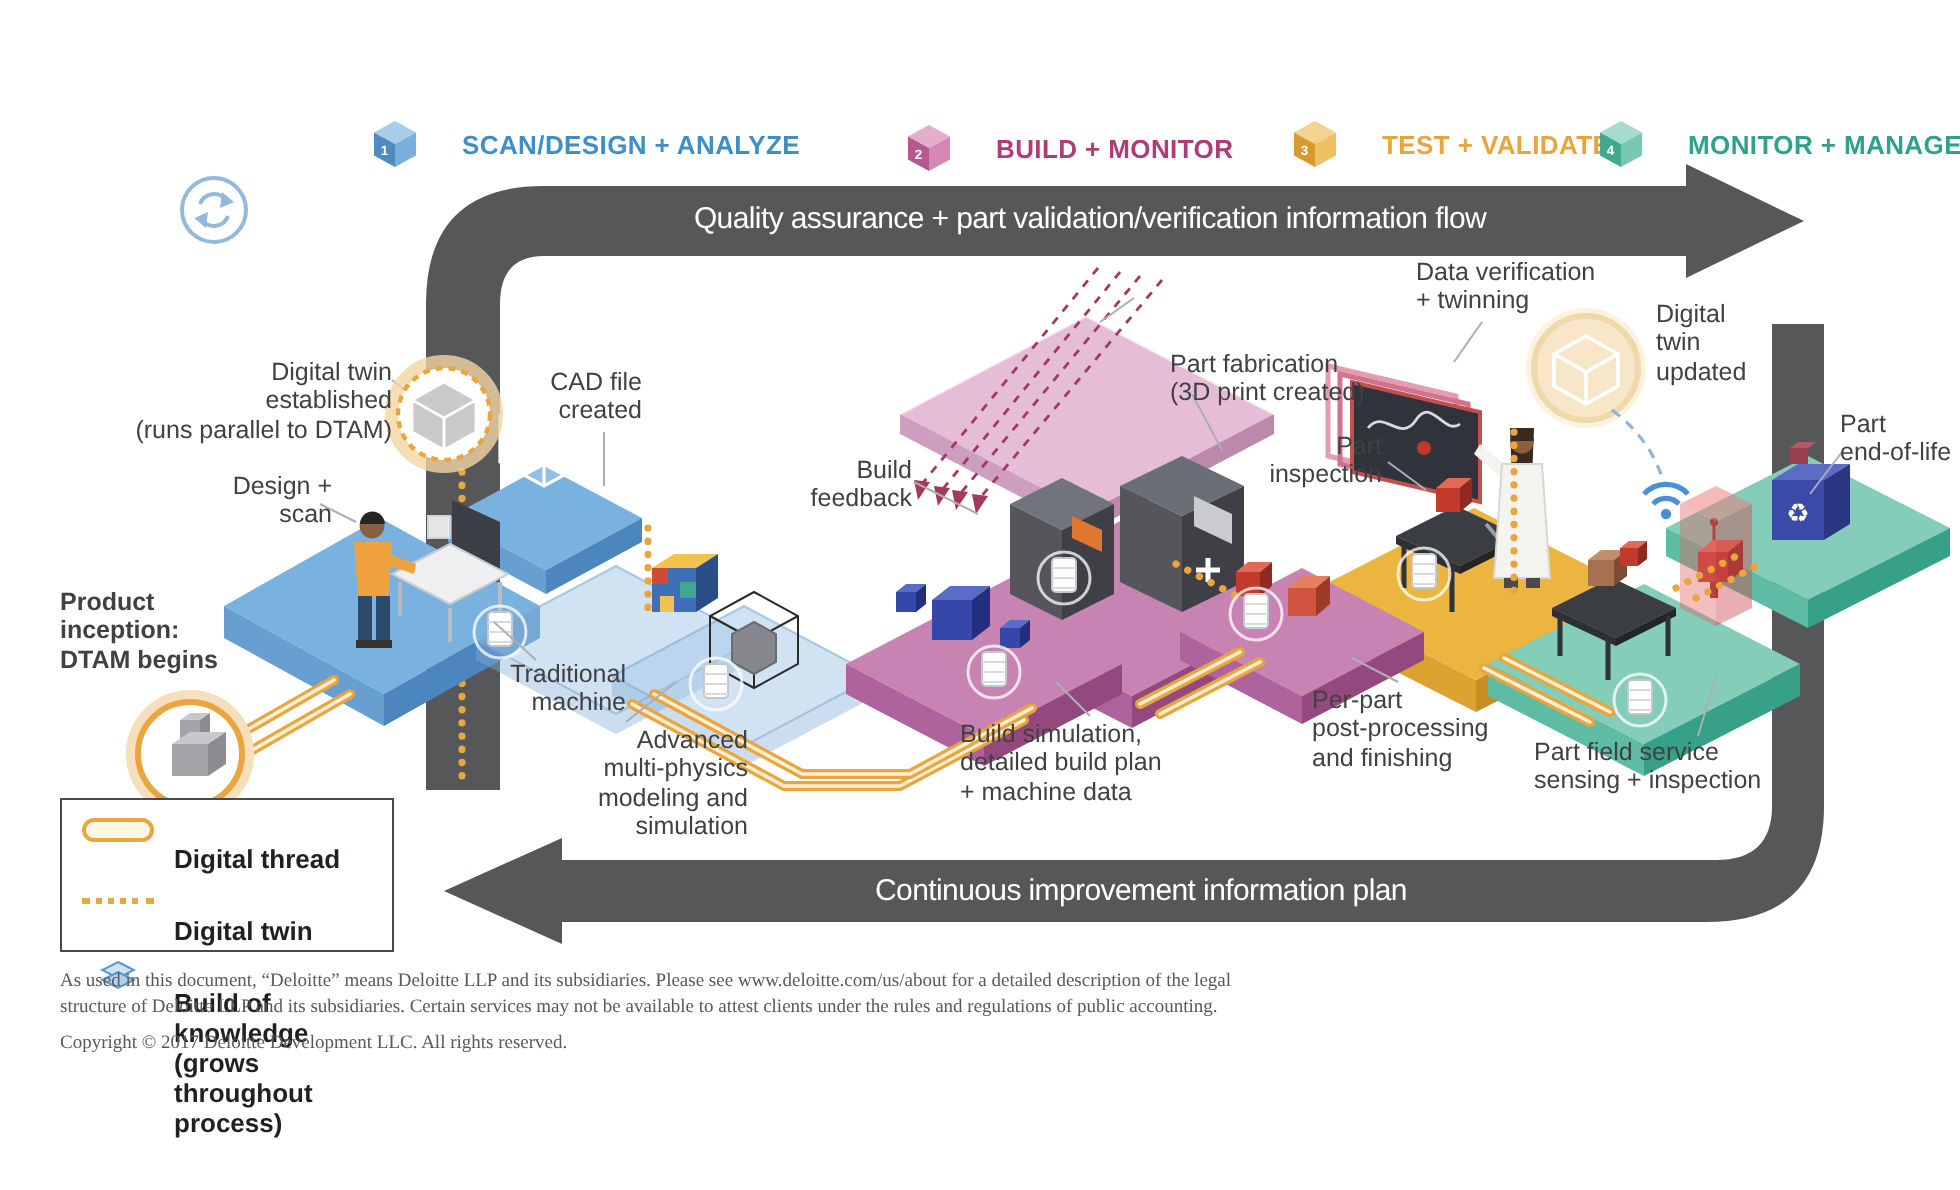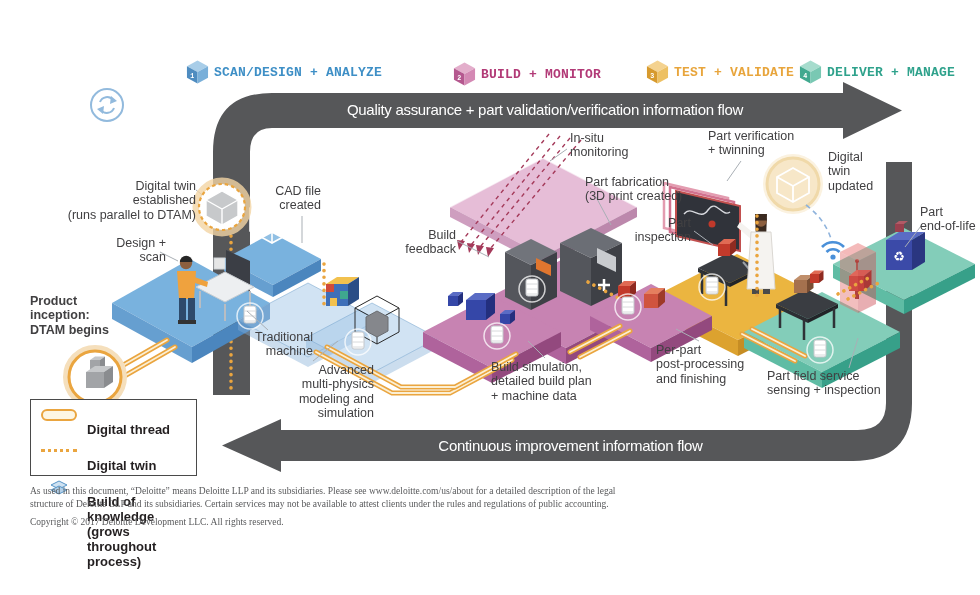--- a/index.html
+++ b/index.html
@@ -18,21 +18,21 @@
   .pt-t{fill:#83CDB9}.pl-t{fill:#5FBCA4}.pr-t{fill:#37A089}
   .thread{stroke:#EAA53F;stroke-width:5;fill:none;stroke-linecap:round}
   .threadcore{stroke:#FBEFD4;stroke-width:1.8;fill:none;stroke-linecap:round}
   .dotthread{stroke:#EAA53F;stroke-width:3.6;fill:none;stroke-linecap:round;stroke-dasharray:.1 6.5}
   .callout{stroke:#A9AFB5;stroke-width:1;fill:none}
   .dashred{stroke:#A43A5A;stroke-width:1.4;fill:none;stroke-dasharray:4 4}
   .bokring{stroke:rgba(255,255,255,.75);fill:none;stroke-width:1.5}
   .bokbody{fill:#fff;stroke:#C3C6CA;stroke-width:1}
   .bokline{stroke:#D8DADC;stroke-width:1}
   
-  .phase{position:absolute;display:flex;align-items:center;gap:5px;height:26px;font-family:Liberation Mono, monospace;}
+  .phase{position:absolute;display:flex;align-items:center;gap:22px;height:26px;}
   .ptext{font-size:13px;font-weight:bold;letter-spacing:.2px;white-space:nowrap;}
   .pnum{font-size:7px;font-weight:bold;fill:#fff;text-anchor:middle;}
   
   .lbl{position:absolute;font-size:12.5px;line-height:1.14;color:#414042;white-space:pre-line;}
   .lbl.r{text-align:right;}
   .lbl.b{font-weight:bold;}
   
   .flowtext{position:absolute;color:#fff;font-size:15px;font-weight:normal;text-align:center;
             white-space:nowrap;letter-spacing:-.3px;}
   
@@ -400,58 +400,56 @@
   </svg>
   <span class="ptext" style="color:#E8A53C">TEST + VALIDATE</span>
 </div>
 <div class="phase" style="left:799px;top:59px">
   <svg width="23" height="26" viewBox="0 0 24 26">
     <polygon points="12,1 23,7 12,13 1,7" fill="#A6DCCD"></polygon>
     <polygon points="1,7 12,13 12,25 1,19" fill="#41A98F"></polygon>
     <polygon points="12,13 23,7 23,19 12,25" fill="#79C8B3"></polygon>
     <text x="6.5" y="19" class="pnum">4</text>
   </svg>
-  <span class="ptext" style="color:#2FA28C">DELIVER + MANAGE</span>
+  <span class="ptext" style="color:#2FA28C">MONITOR + MANAGE</span>
 </div>
 
 <div class="flowtext" style="left:255px;top:101px;width:580px">Quality assurance + part validation/verification information flow</div>
-<div class="flowtext" style="left:288px;top:437px;width:565px">Continuous improvement information flow</div>
+<div class="flowtext" style="left:288px;top:437px;width:565px">Continuous improvement information plan</div>
 
 <div class="lbl r" style="left:36px;top:179px;width:160px">Digital twin
 established
 (runs parallel to DTAM)</div>
 <div class="lbl r" style="left:259px;top:184px;width:62px">CAD file
 created</div>
 <div class="lbl r" style="left:102px;top:236px;width:64px">Design +
 scan</div>
 <div class="lbl b" style="left:30px;top:294px;width:112px"><span>Product
 inception:</span>
 <span>DTAM begins</span></div>
 <div class="lbl r" style="left:235px;top:330px;width:78px">Traditional
 machine</div>
 <div class="lbl r" style="left:284px;top:363px;width:90px">Advanced
 multi-physics
 modeling and
 simulation</div>
 <div class="lbl r" style="left:394px;top:228px;width:62px">Build
 feedback</div>
-<div class="lbl" style="left:570px;top:131px;width:92px">In-situ
-monitoring</div>
 <div class="lbl" style="left:585px;top:175px;width:122px">Part fabrication
 (3D print created)</div>
 <div class="lbl r" style="left:621px;top:216px;width:70px">Part
 inspection</div>
-<div class="lbl" style="left:708px;top:129px;width:118px">Part verification
+<div class="lbl" style="left:708px;top:129px;width:118px">Data verification
 + twinning</div>
 <div class="lbl" style="left:828px;top:150px;width:62px">Digital
 twin
 updated</div>
 <div class="lbl" style="left:920px;top:205px;width:60px">Part
 end-of-life</div>
-<div class="lbl" style="left:491px;top:360px;width:128px">Build simulation,
+<div class="lbl" style="left:480px;top:360px;width:128px">Build simulation,
 detailed build plan
 + machine data</div>
 <div class="lbl" style="left:656px;top:343px;width:110px">Per-part
 post-processing
 and finishing</div>
 <div class="lbl" style="left:767px;top:369px;width:136px">Part field service
 sensing + inspection</div>
 
 <div class="legend">
   <div class="lrow">

